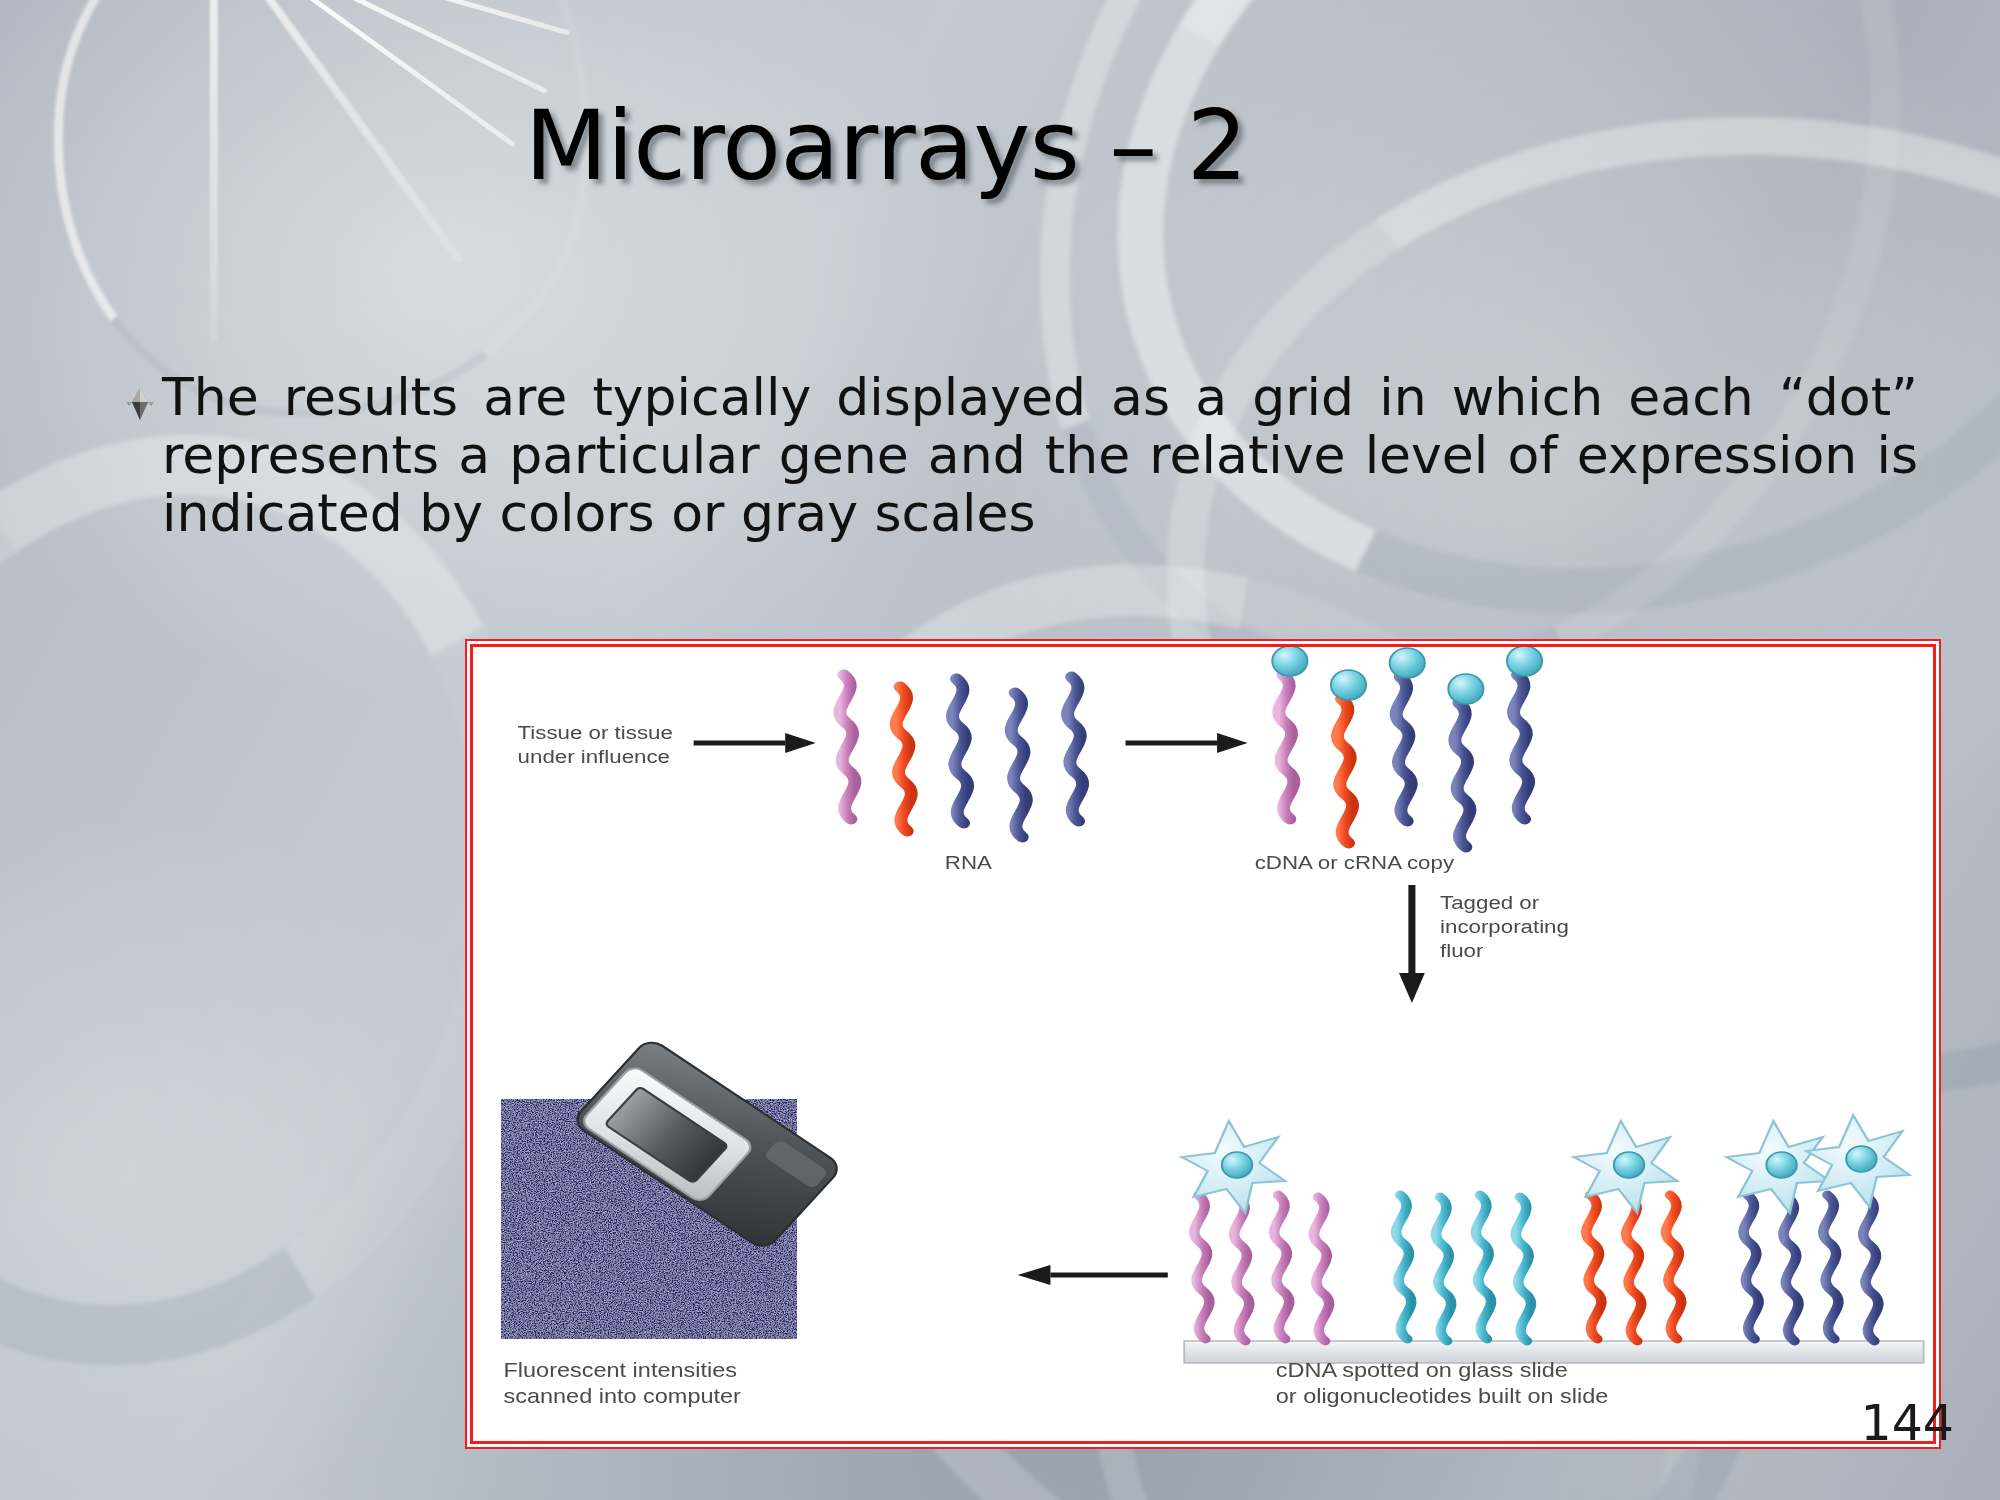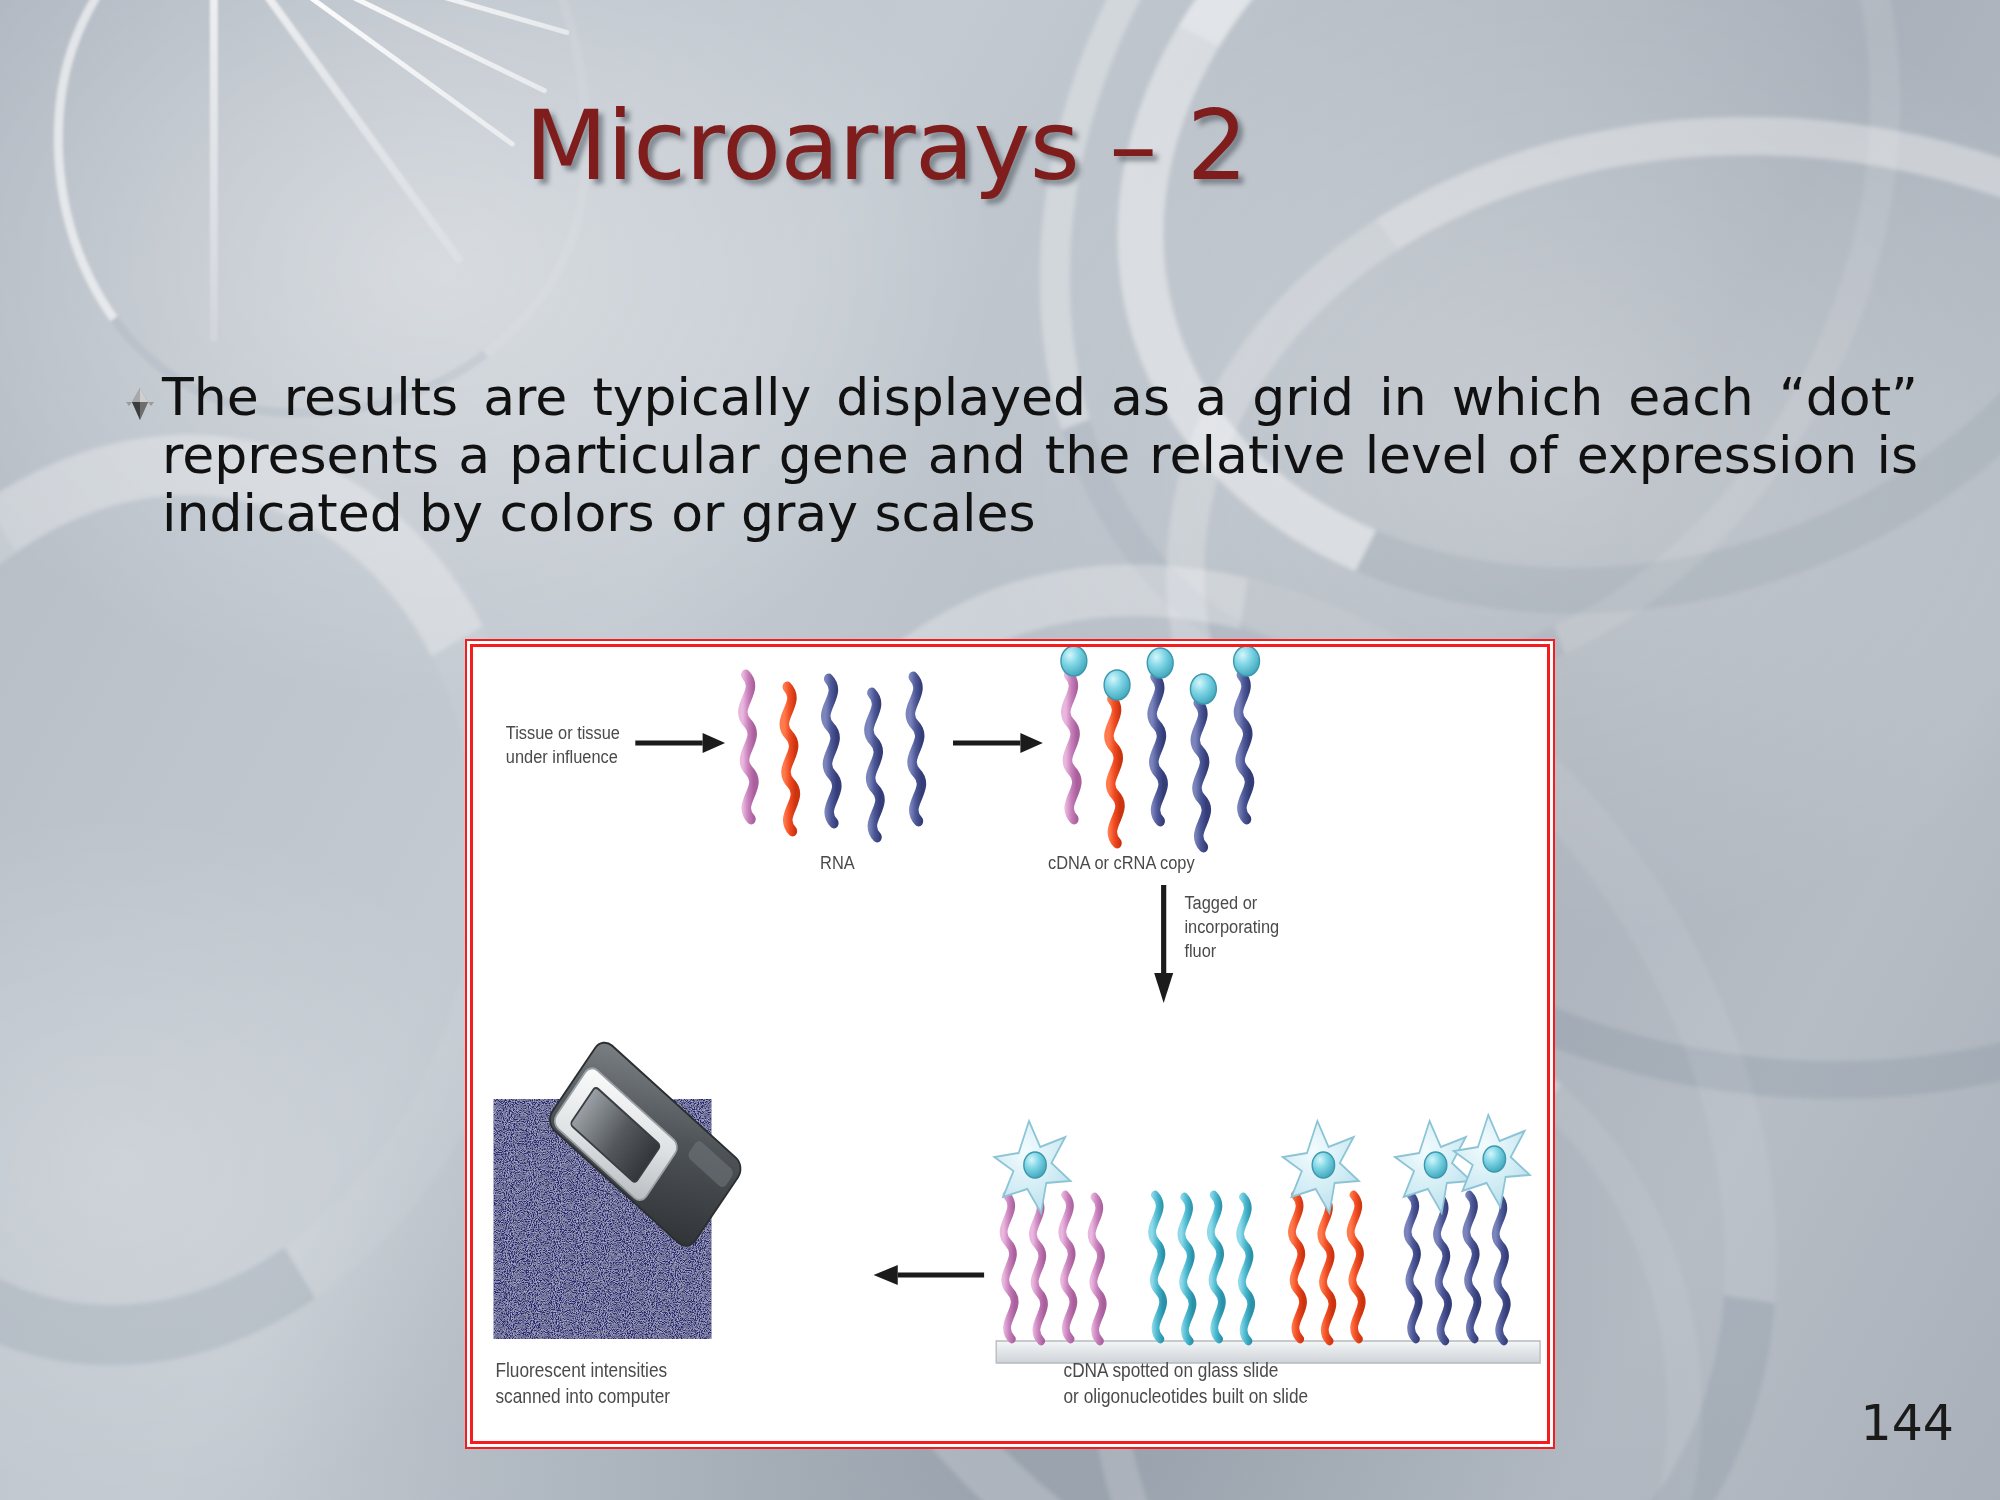--- a/index.html
+++ b/index.html
@@ -109,21 +109,21 @@
 
   
   #title {
     position: absolute;
     left: 0;
     top: 96px;
     width: 1772px;
     text-align: center;
     font-size: 96px;
     line-height: 1.05;
-    color: #7f1d1d;
+    color: #000000;
     letter-spacing: -0.5px;
     text-shadow: 5px 5px 5px rgba(70,78,88,.55);
     white-space: nowrap;
   }
 
   
   #bullet-block {
     position: absolute;
     left: 118px;
     top: 368px;
@@ -146,21 +146,21 @@
     color: #111;
     text-align: justify;
     text-justify: inter-word;
   }
 
   
   #figure {
     position: absolute;
     left: 470px;
     top: 644px;
-    width: 1080px;
+    width: 1466px;
     height: 800px;
     background: #ffffff;
     border: 3px solid #f41c1c;
     box-shadow: 0 0 0 3px #ffffff, 0 0 0 5px #f41c1c;
     box-sizing: border-box;
   }
   #diagram {
     position: absolute;
     inset: 0;
     width: 100%;

